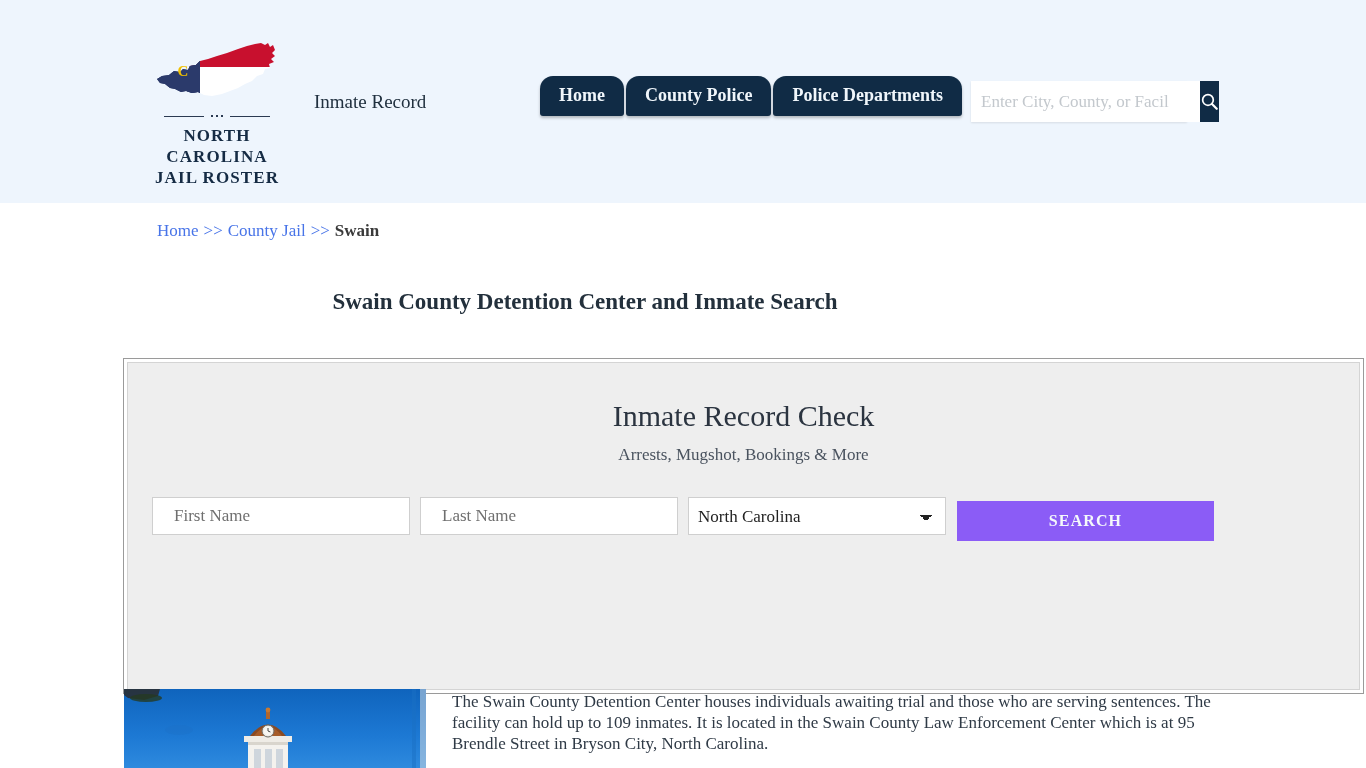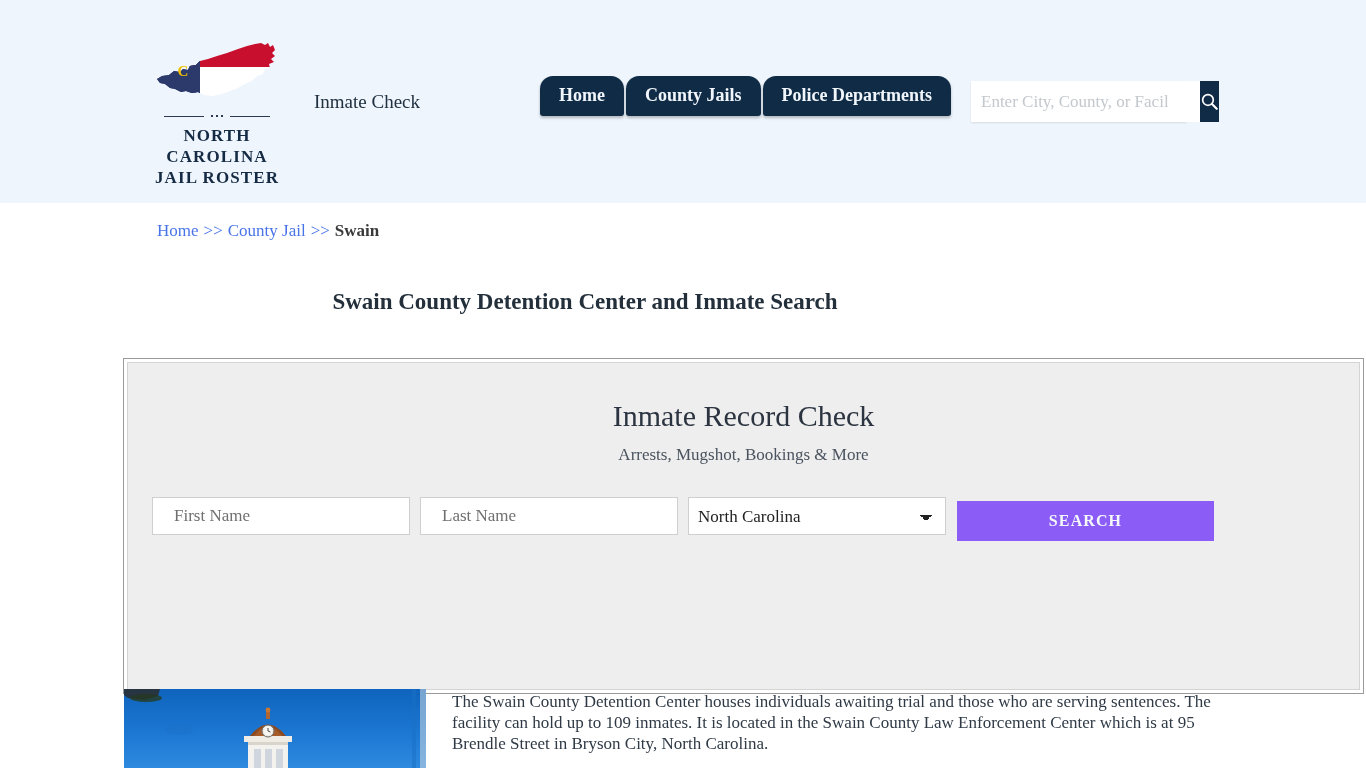--- a/index.html
+++ b/index.html
@@ -271,25 +271,25 @@
           <div class="bar l"></div>
           <div class="dot d1"></div>
           <div class="dot d2"></div>
           <div class="dot d3"></div>
           <div class="bar r"></div>
         </div>
         <div class="logo-text1">NORTH CAROLINA</div>
         <div class="logo-text2">JAIL ROSTER</div>
       </div>
 
-      <div class="tagline">Inmate Check</div>
+      <div class="tagline">Inmate Record</div>
 
       <div class="nav">
         <div class="nav-item">Home</div>
-        <div class="nav-item">County Jails</div>
+        <div class="nav-item">County Police</div>
         <div class="nav-item">Police Departments</div>
       </div>
 
       <div class="header-search">
         <input type="text" placeholder="Enter City, County, or Facil" style="">
         <div class="sbtn">
           <svg width="19" height="19" viewBox="0 0 20 20">
             <circle cx="8.4" cy="8.4" r="5.6" fill="none" stroke="#ffffff" stroke-width="1.8"></circle>
             <line x1="12.6" y1="12.6" x2="17.6" y2="17.6" stroke="#ffffff" stroke-width="2.4" stroke-linecap="round"></line>
           </svg>

